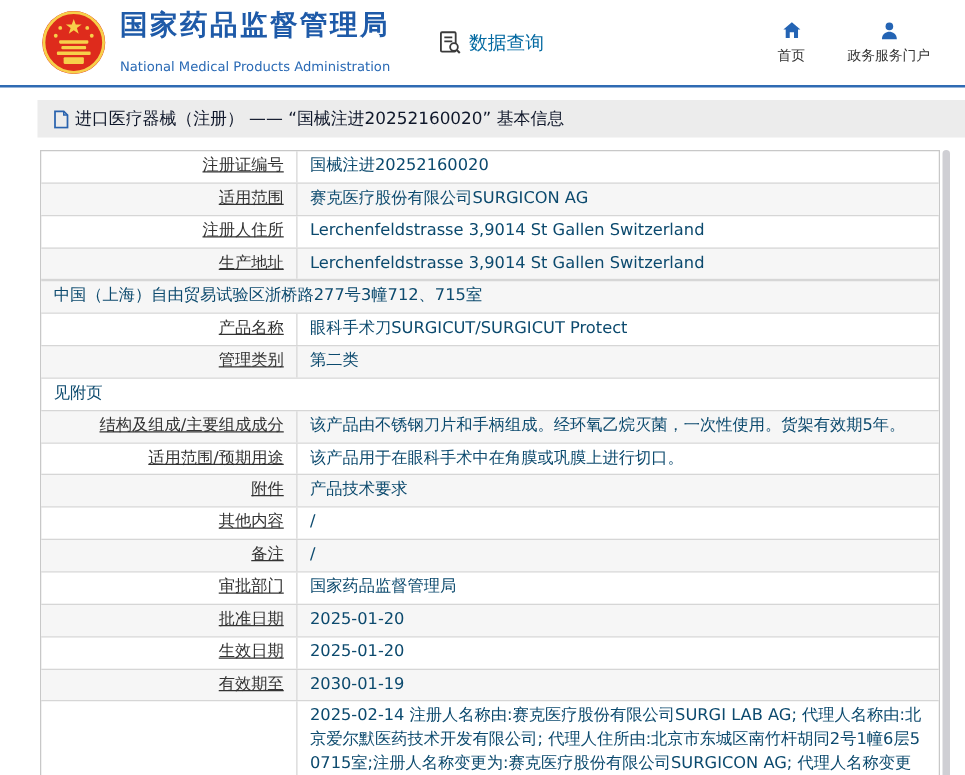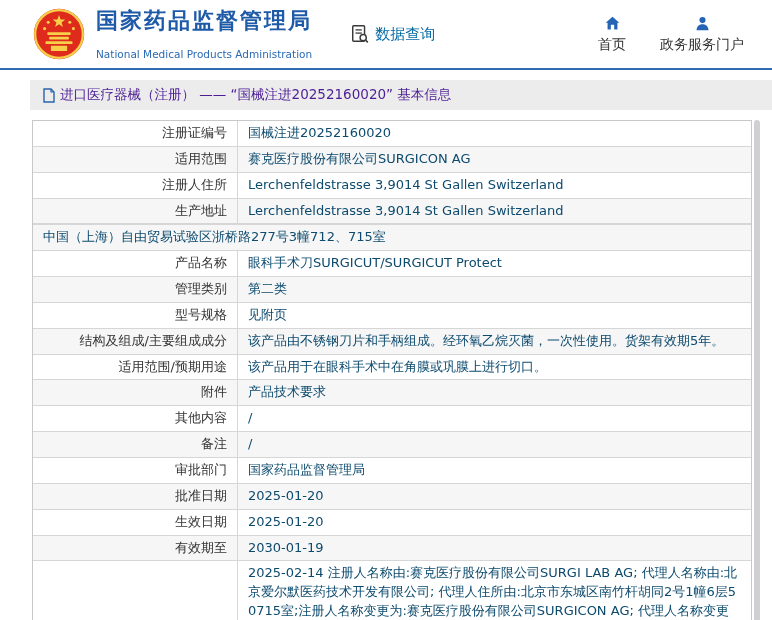--- a/index.html
+++ b/index.html
@@ -17,40 +17,40 @@
   .emblem{width:54px;height:54px;flex:0 0 54px;}
   .brand{margin-left:10px;}
   .brand-title{font-size:22px;font-weight:bold;color:#1e5aa8;letter-spacing:2px;line-height:1.2;}
   .brand-sub{font-size:10.5px;color:#2a6ab5;margin-top:13px;}
   .data-query{display:flex;align-items:center;margin-left:38px;cursor:pointer;}
   .data-query .dq-icon{width:20px;height:20px;margin-right:5px;}
   .data-query .dq-label{font-size:15px;color:#0369a1;}
   .hdr-right{margin-left:auto;display:flex;gap:34px;}
   .hdr-nav-item{display:flex;flex-direction:column;align-items:center;cursor:pointer;}
   .hdr-nav-item svg{width:17px;height:17px;margin-bottom:4px;}
-  .hdr-nav-item .nav-label{font-size:14px;color:#333;}
+  .hdr-nav-item .nav-label{font-size:11px;color:#333;}
   
   .crumb-bar{
     margin:10px 0 10px 30px;height:30px;background:#ececec;
     display:flex;align-items:center;padding-left:12px;box-sizing:border-box;
   }
   .crumb-bar svg{width:14px;height:15px;margin-right:4px;flex:0 0 14px;}
-  .crumb-text{font-size:13.5px;color:#4c1d95;}
+  .crumb-text{font-size:13.5px;color:#0f172a;}
   
   .table-zone{display:flex;margin-left:32px;}
   .info-table{
     width:720px;border:1px solid #c8c8c8;box-sizing:border-box;background:#fff;
   }
   .row{display:flex;align-items:stretch;}
   .row + .row{border-top:1px solid #d6d6d6;}
   .row:nth-child(even){background:#f6f6f6;}
   .cell{font-size:13px;line-height:1.45;box-sizing:border-box;}
   .cell.label{
     flex:0 0 205px;width:205px;display:flex;align-items:flex-end;justify-content:flex-end;
-    text-align:right;padding:3px 10px 3px 4px;border-right:1px solid #d6d6d6;color:#333;
+    text-align:right;padding:3px 10px 3px 4px;border-right:1px solid #d6d6d6;color:#333;text-decoration:underline;
   }
   .cell.value{flex:1;display:flex;align-items:center;padding:3px 10px;color:#0c4a6e;word-break:break-all;}
   .scroll-strip{
     width:6px;background:#cfcfd4;margin-left:2px;border-radius:3px;
     flex:0 0 6px;
   }
 </style>
 </head>
 <body>
 
@@ -146,23 +146,20 @@
         </div>
         <div class="cell value">眼科手术刀SURGICUT/SURGICUT Protect</div>
       </div>
       <div class="row">
         <div class="cell label">
           <span>管理类别</span>
         </div>
         <div class="cell value">第二类</div>
       </div>
       <div class="row">
-        <div class="cell label">
-          <span>型号规格</span>
-        </div>
         <div class="cell value">见附页</div>
       </div>
       <div class="row">
         <div class="cell label">
           <span>结构及组成/主要组成成分</span>
         </div>
         <div class="cell value">该产品由不锈钢刀片和手柄组成。经环氧乙烷灭菌，一次性使用。货架有效期5年。</div>
       </div>
       <div class="row">
         <div class="cell label">

